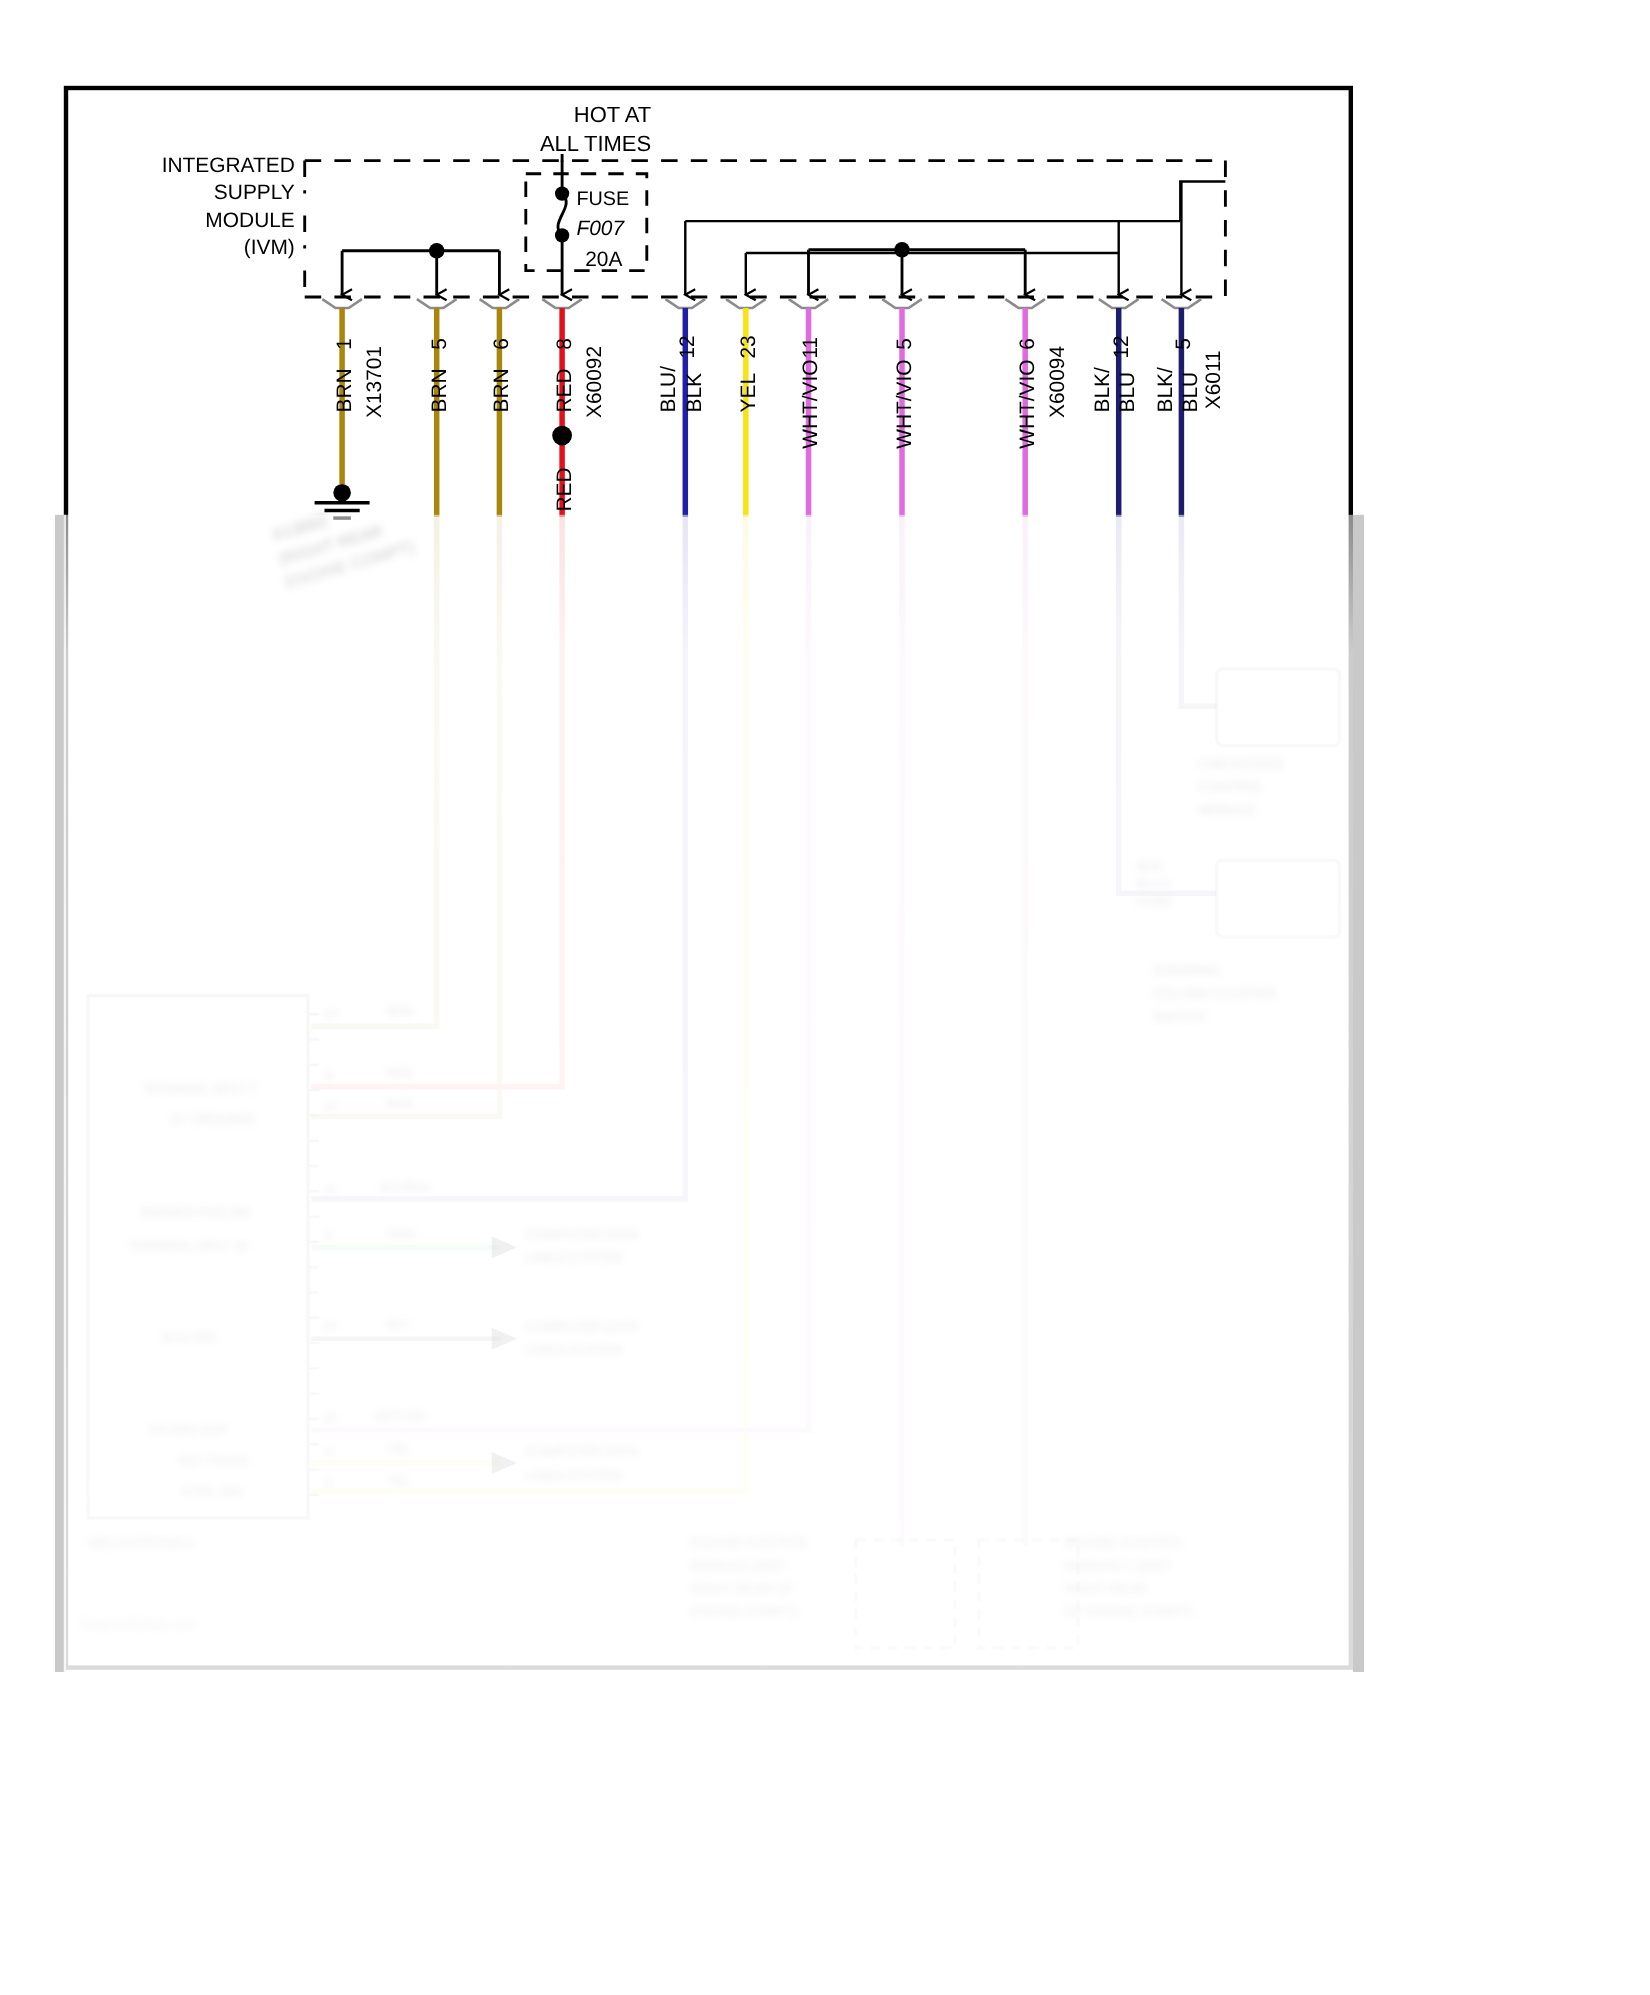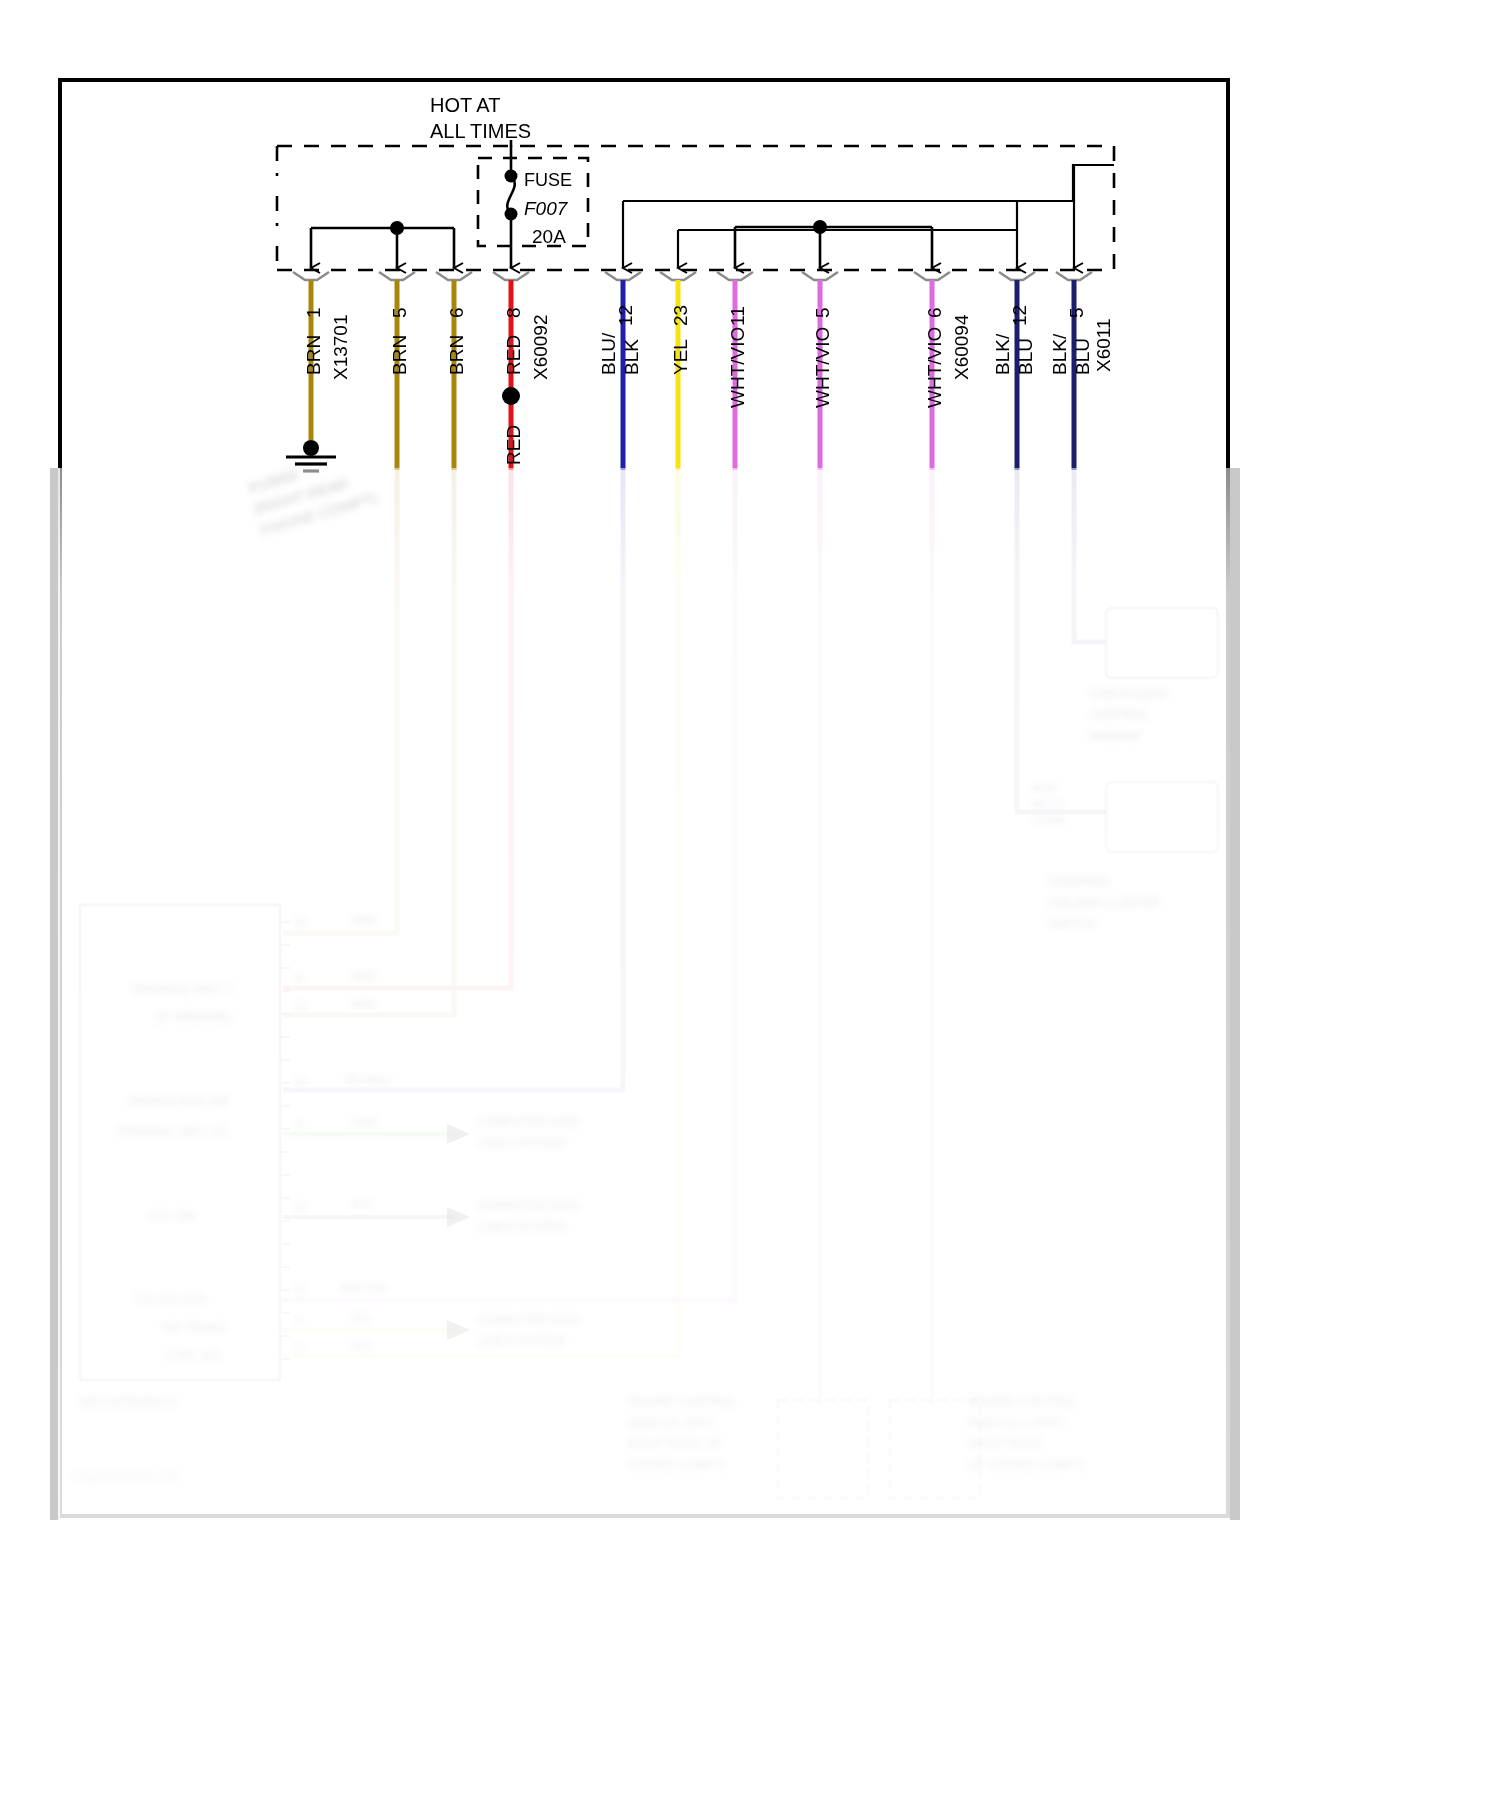--- a/index.html
+++ b/index.html
@@ -11,21 +11,21 @@
 
   
   .fade-region{position:absolute;left:58px;top:468px;width:1172px;height:1052px;background:linear-gradient(to bottom,rgba(255,255,255,0.55) 0%,rgba(255,255,255,0.80) 12%,rgba(255,255,255,0.86) 100%);pointer-events:none;}
   .fade-side-l{position:absolute;left:50px;top:468px;width:10px;height:1052px;background:#c9c9c9;}
   .fade-side-r{position:absolute;left:1230px;top:468px;width:10px;height:1052px;background:#c9c9c9;}
 
   .svgroot{position:absolute;left:0;top:0;width:1500px;height:1814px;}
 
   
   .txt{position:absolute;white-space:pre;color:#000;font-size:19px;line-height:25px;}
-  .txt.c{text-align:left;}
+  .txt.c{text-align:right;}
   .txt.r{text-align:right;}
 
   
   .vlabel{position:absolute;transform-origin:0 0;transform:rotate(-90deg);white-space:nowrap;font-size:19px;color:#000;}
 
   
   .blur{position:absolute;color:#4a4a4a;font-size:15px;line-height:21px;white-space:pre;filter:blur(3.4px);opacity:.72;}
   .blur.sm{font-size:12px;}
   .blur.tiny{font-size:11px;}
 </style>
@@ -203,20 +203,24 @@
 
     <g opacity="0.30" fill="none" stroke="#9a9a9a" stroke-width="3" stroke-dasharray="9,7">
       <rect x="778" y="1400" width="90" height="98"></rect>
       <rect x="890" y="1400" width="90" height="98"></rect>
     </g>
   </svg>
 
   <div class="txt c" style="left:430px;top:92px;width:162px;font-size:20px;line-height:26px;">HOT AT
 ALL TIMES</div>
 
+  <div class="txt r" style="left:98px;top:138px;width:170px;font-size:19px;line-height:25px;">INTEGRATED
+SUPPLY
+MODULE
+(IVM)</div>
 
 
   <div class="txt" style="left:524px;top:168px;font-size:18px;">FUSE</div>
   <div class="txt" style="left:524px;top:196px;font-size:19px;font-style:italic;">F007</div>
   <div class="txt" style="left:532px;top:224px;font-size:19px;">20A</div>
 
   <div class="vlabel" style="left:303px;top:318px;">1</div>
   <div class="vlabel" style="left:389px;top:318px;">5</div>
   <div class="vlabel" style="left:446px;top:318px;">6</div>
   <div class="vlabel" style="left:503px;top:318px;">8</div>

